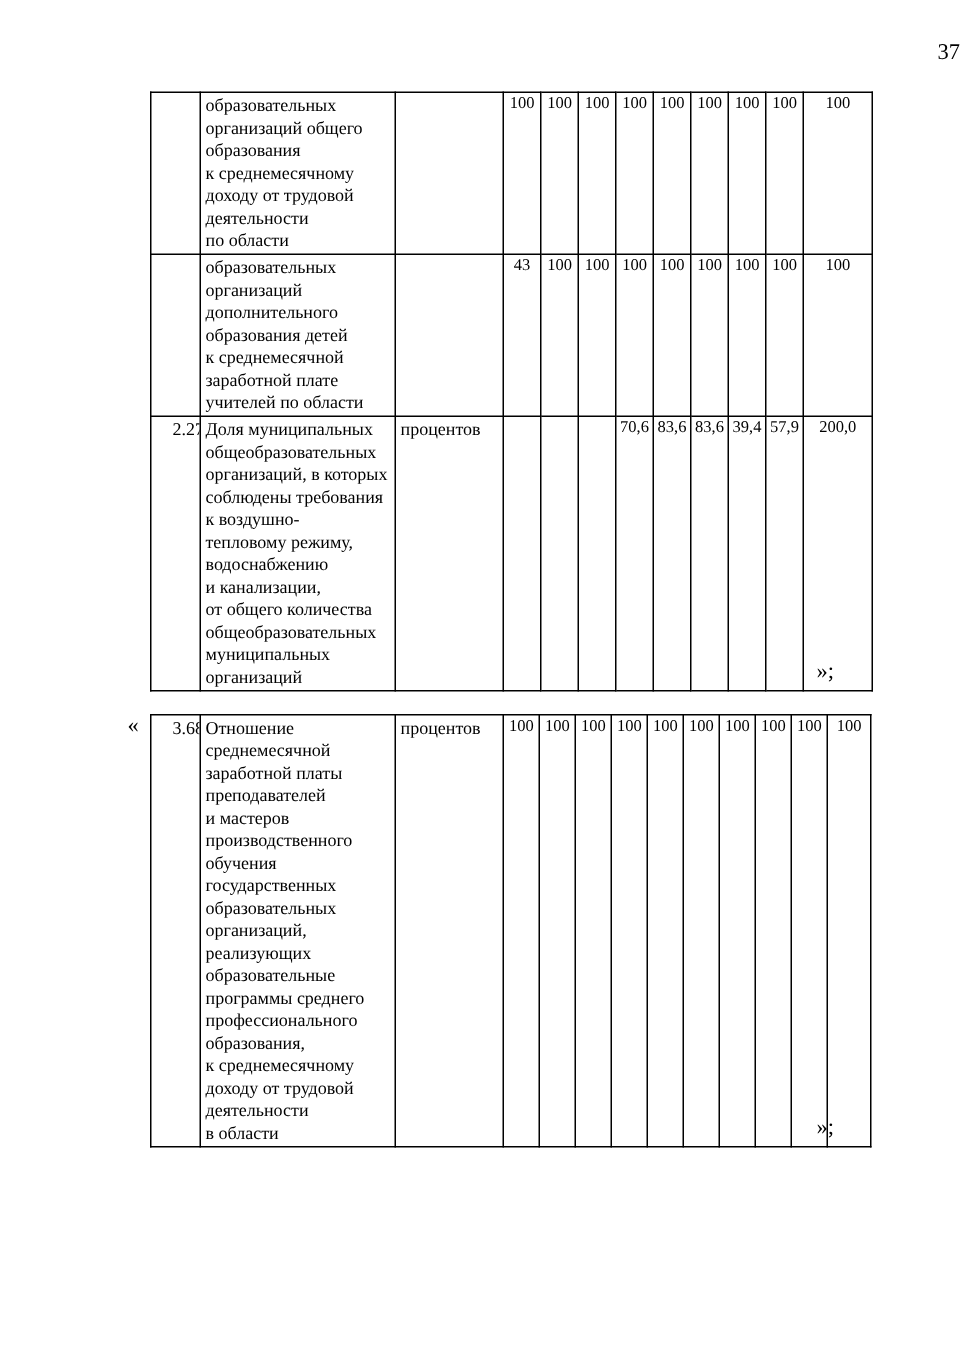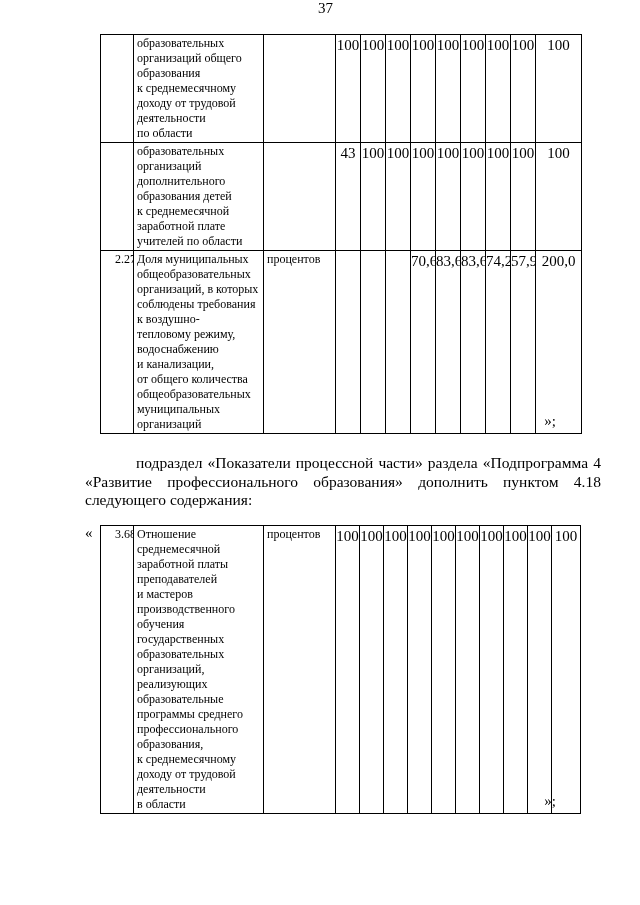--- a/index.html
+++ b/index.html
@@ -8,40 +8,41 @@
     width: 640px;
     height: 905px;
     margin: 0 auto;
     background: #ffffff;
     font-family: "Liberation Serif", serif;
     color: #000;
     position: relative;
     overflow: hidden;
   }
   .page-number {
-    text-align: center;
+    text-align: right;
+    padding-top: 27px;
     font-size: 15px;
     margin-left: 11px;
   }
   .tbl-wrap { position: relative; margin-left: 100px; width: 432px; border-radius: 10px; }
   .t1-wrap { margin-top: 17px; }
   .t2-wrap { margin-top: 15px; }
   table { border-collapse: collapse; table-layout: fixed; width: 480px; }
   td {
     border: 1px solid #000;
     vertical-align: top;
     font-size: 12px;
     line-height: 1.25;
     padding: 1px 2px 1px 3px;
     overflow: hidden;
   }
   td.c-num  { width: 33px; padding-left: 14px; padding-right: 1px; margin-left: 39px; }
   td.c-name { width: 130px; white-space: pre-line; }
   td.c-unit { width: 72px; }
-  td.c-val  { text-align: center; padding: 1px 0; font-size: 15px; }
+  td.c-val  { text-align: center; padding: 1px 0; font-size: 11px; }
   .t1 td.c-val      { width: 25px; }
   .t1 td.c-val-last { width: 46px; }
   .t2 td.c-val      { width: 24px; }
   .t2 td.c-val-last { width: 29px; }
   .quote-close {
     position: absolute;
     right: -24px;
     bottom: 4px;
     font-size: 15px;
   }
@@ -124,30 +125,29 @@
 общеобразовательных
 муниципальных
 организаций</td>
         <td class="c-unit">процентов</td>
         <td class="c-val"></td>
         <td class="c-val"></td>
         <td class="c-val"></td>
         <td class="c-val">70,6</td>
         <td class="c-val">83,6</td>
         <td class="c-val">83,6</td>
-        <td class="c-val">74,2</td>
+        <td class="c-val">39,4</td>
         <td class="c-val">57,9</td>
         <td class="c-val c-val-last">200,0</td>
       </tr>
     </tbody>
       </table>
     <span class="quote-close">»;</span>
   </div>
 
-  <p class="para">подраздел «Показатели процессной части» раздела «Подпрограмма 4 «Развитие профессионального образования» дополнить пунктом 4.18 следующего содержания:</p>
 
   <div class="tbl-wrap t2-wrap">
     <span class="quote-open">«</span>
     <table class="t2">
       <tbody>
           <tr>
         <td class="c-num">3.68.</td>
         <td class="c-name">Отношение
 среднемесячной
 заработной платы

